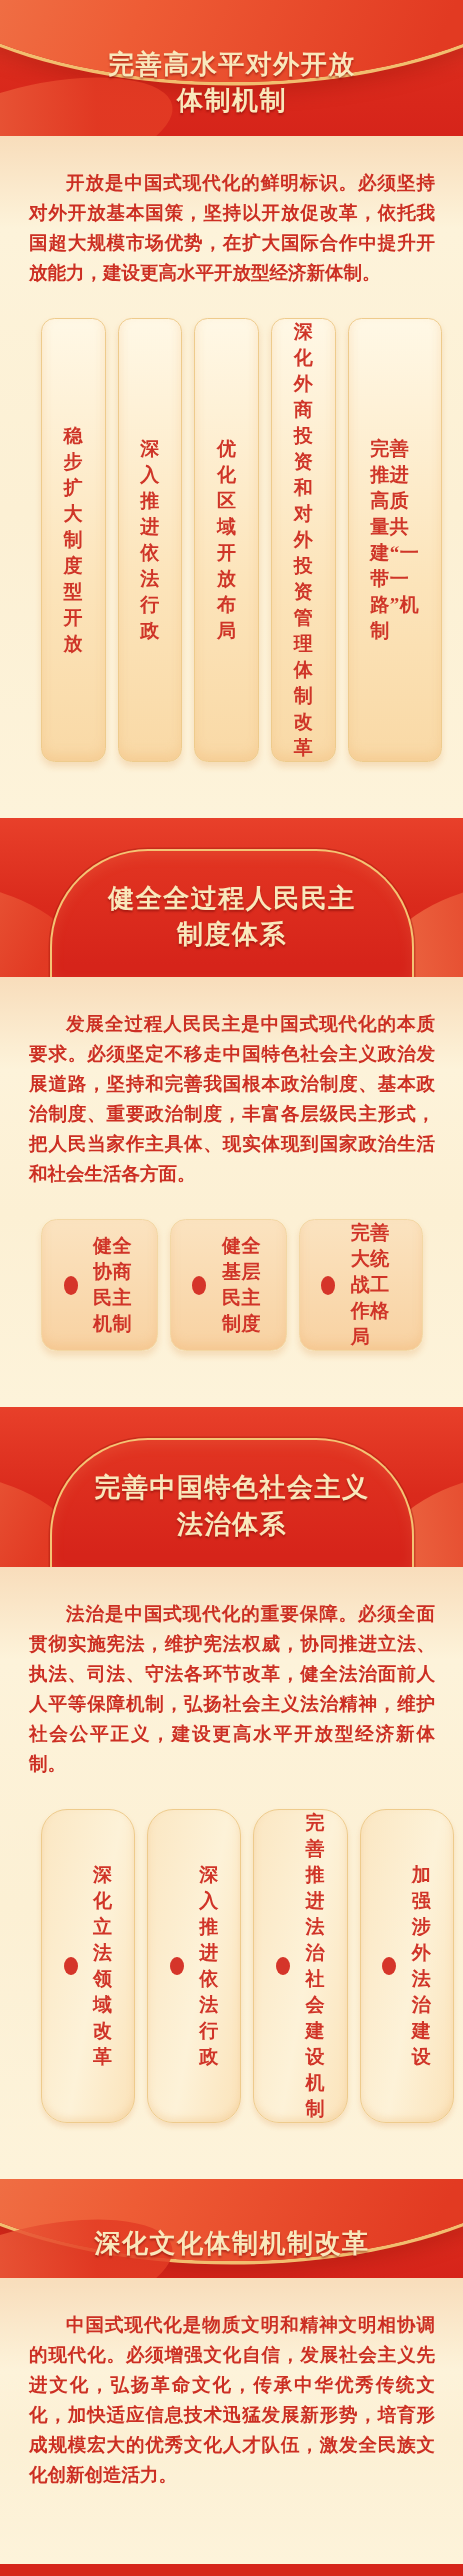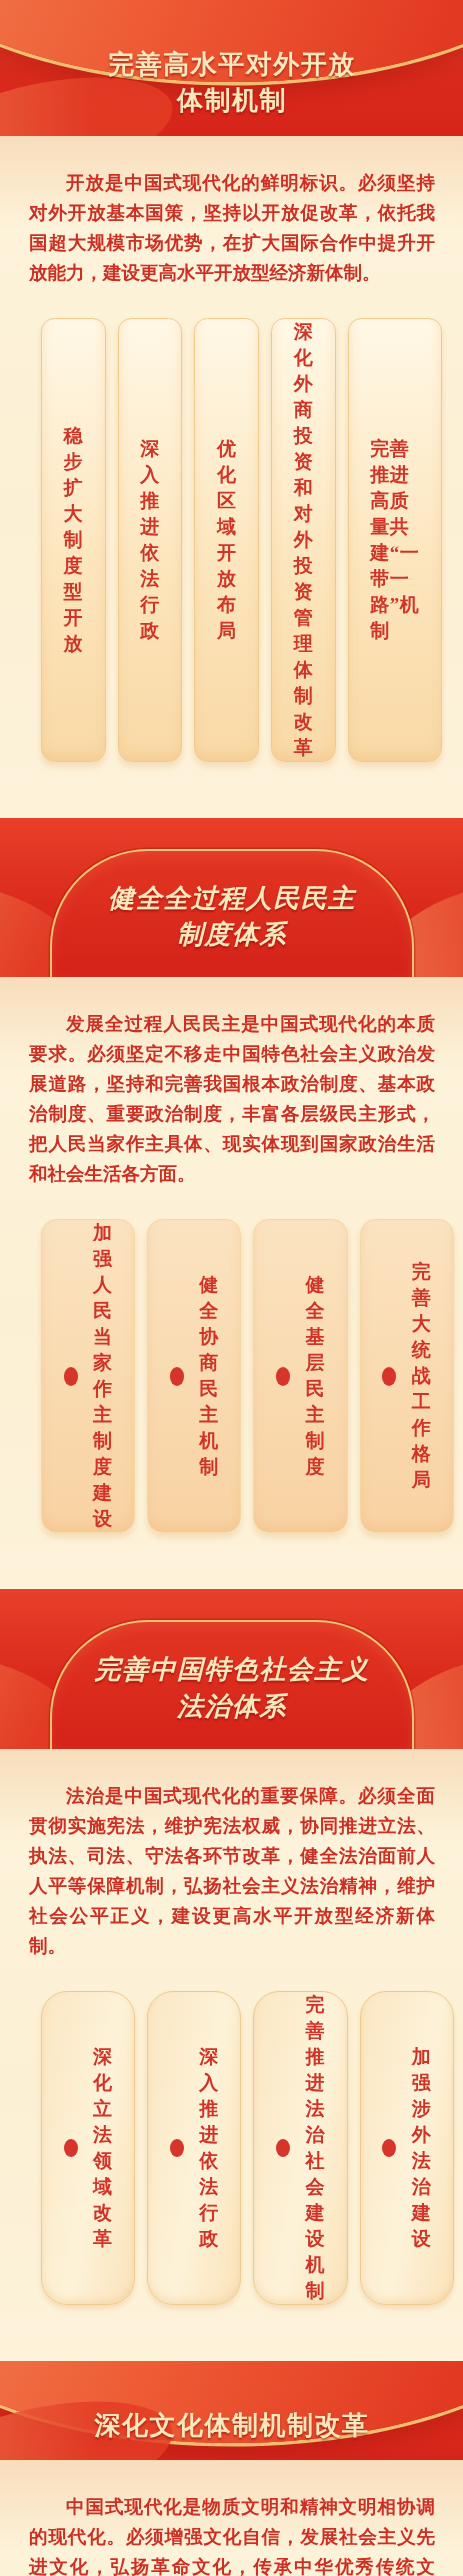--- a/index.html
+++ b/index.html
@@ -50,21 +50,20 @@
   
   .banner.arch{padding:31px 0 0;}
   .banner.arch .arch-box{
     position:relative;z-index:3;
     margin:0 auto;width:340px;
     border:2.6px solid #f4c474;border-bottom:none;
     border-radius:98px 98px 0 0;
     padding:30px 10.3px 24px;
     background:linear-gradient(180deg,#e23522 0%,#d6241a 90%);
     box-shadow:0 0 0 1.5px rgba(150,20,8,.35), inset 0 5.2px 12.4px rgba(255,180,120,.12);
-    font-style:italic;
   }
   .banner.arch::before,
   .banner.arch::after{
     content:"";position:absolute;z-index:1;bottom:-31px;
     width:216px;height:118px;border-radius:50%;
     background:linear-gradient(100deg,#f0774c,#e33c24 75%);
     opacity:.9;
   }
   .banner.arch::before{left:-124px;transform:rotate(18deg);}
   .banner.arch::after{right:-124px;transform:rotate(-18deg);}
@@ -158,24 +157,20 @@
           <span>健全全过程人民民主</span>
           <span>制度体系</span>
         </h2>
       </div>
     </div>
     <div class="content">
       <p class="para">发展全过程人民民主是中国式现代化的本质要求。必须坚定不移走中国特色社会主义政治发展道路，坚持和完善我国根本政治制度、基本政治制度、重要政治制度，丰富各层级民主形式，把人民当家作主具体、现实体现到国家政治生活和社会生活各方面。</p>
       <ul class="pills peach">
         <li class="pill">
             <span class="dot"></span>
-            <span>加强人民当家作主制度建设</span>
-          </li>
-        <li class="pill">
-            <span class="dot"></span>
             <span>健全协商民主机制</span>
           </li>
         <li class="pill">
             <span class="dot"></span>
             <span>健全基层民主制度</span>
           </li>
         <li class="pill">
             <span class="dot"></span>
             <span>完善大统战工作格局</span>
           </li>

